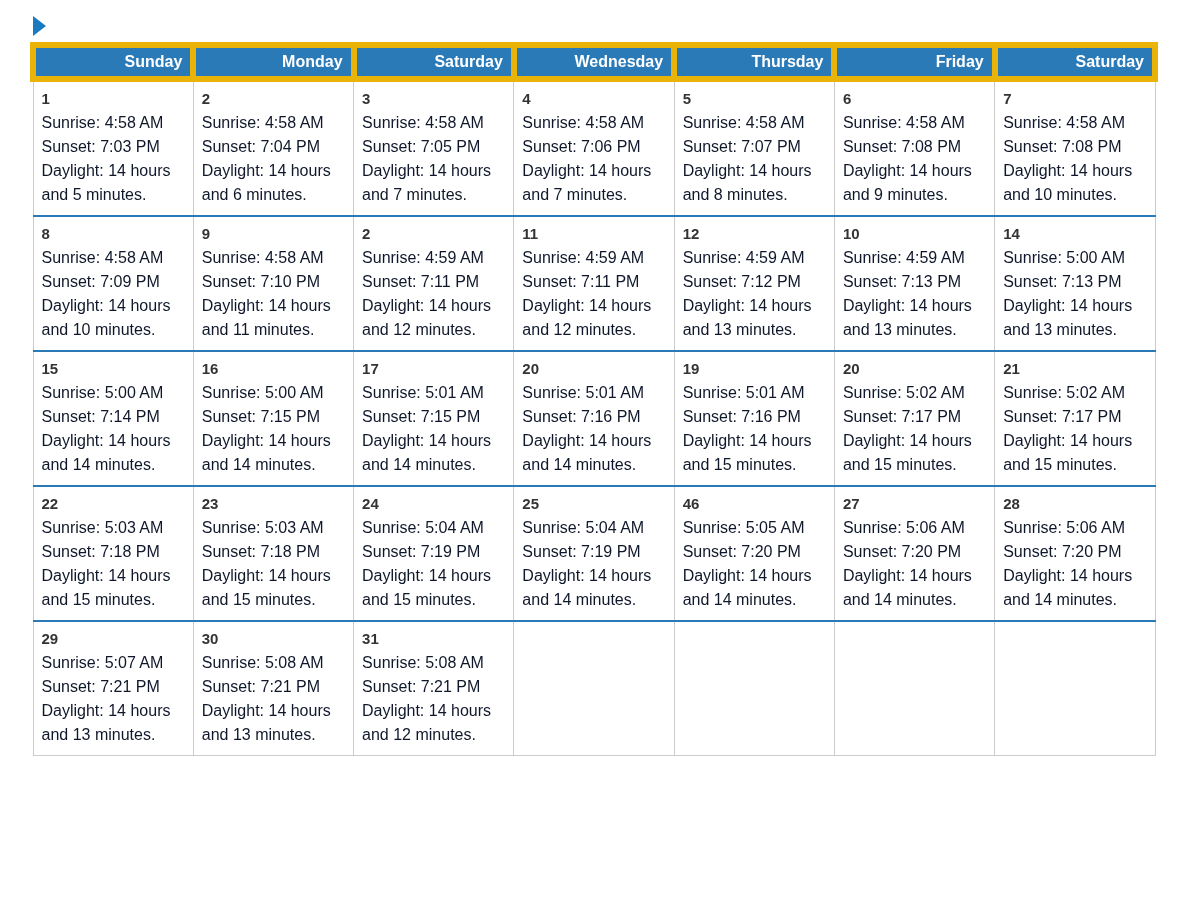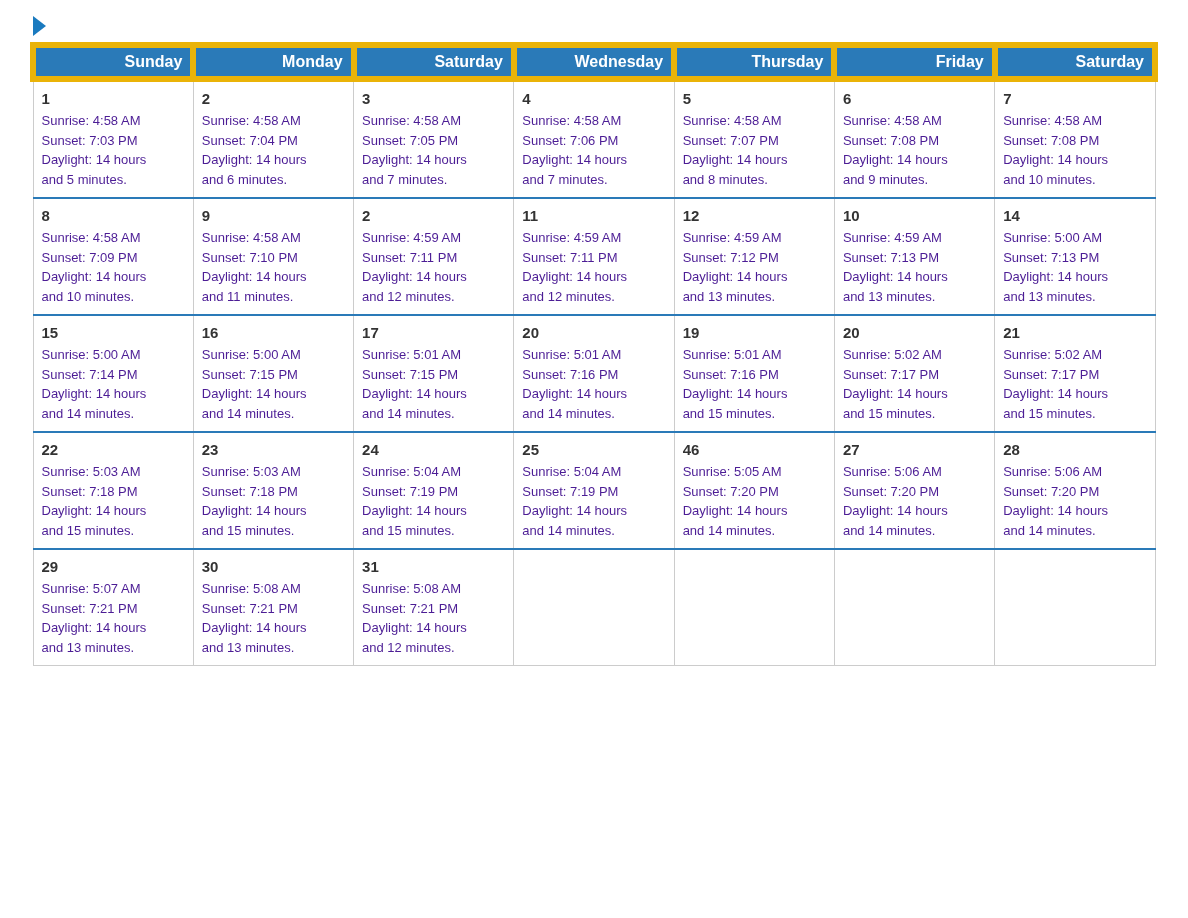--- a/index.html
+++ b/index.html
@@ -57,23 +57,23 @@
       background: #fff;
       border-top: 2px solid #2a7ab8;
     }
     .day-num {
       font-size: 15px;
       font-weight: bold;
       display: block;
       margin-bottom: 4px;
     }
     .day-info {
-      font-size: 13px;
+      font-size: 16px;
       line-height: 1.5;
-      color: #4c1d95;
+      color: #0f172a;
     }
     .logo-wrapper {
       display: flex;
       flex-direction: column;
     }
     .logo-top {
       display: flex;
       align-items: center;
     }
     .logo-top-text {

